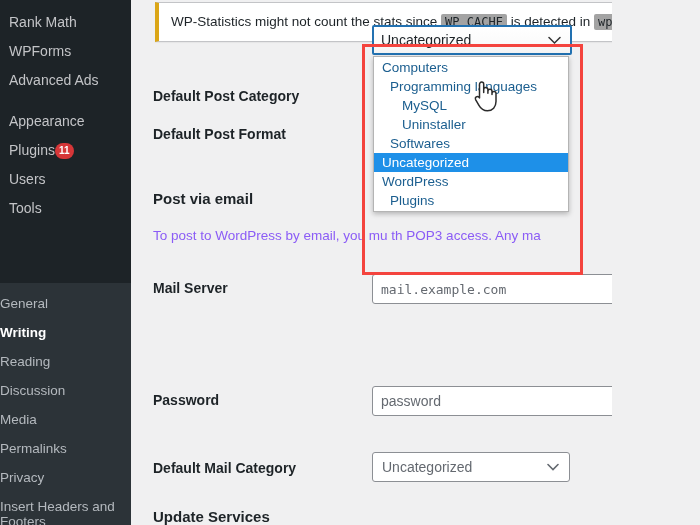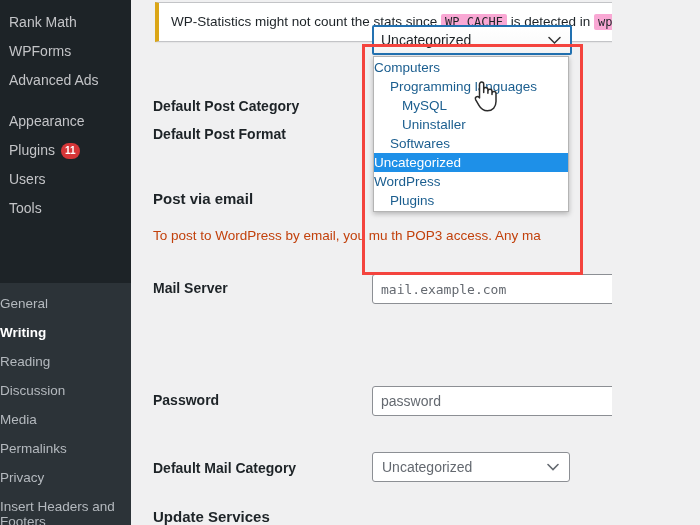--- a/index.html
+++ b/index.html
@@ -37,21 +37,20 @@
     display: inline-block;
     background: #d63638;
     color: #fff;
     font-size: 10px;
     line-height: 16px;
     min-width: 16px;
     height: 16px;
     border-radius: 8px;
     text-align: right;
     padding: 0 4px;
-    margin-left: 6px;
     vertical-align: middle;
     box-sizing: border-box;
     font-weight: 600;
   }
   .menu-item.active {
     background: #2271b1;
     color: #fff;
     font-weight: 400;
   }
   #submenu {
@@ -104,21 +103,21 @@
     position: absolute;
     left: 12px; top: 11px;
     font-size: 13.5px;
     color: #1d2327;
     white-space: nowrap;
     line-height: 16px;
   }
   code.inline {
     font-family: "DejaVu Sans Mono", monospace;
     font-size: 12px;
-    background: #f9a8d4;
+    background: #a3a3a3;
     padding: 1px 4px;
     border-radius: 2px;
     color: #1d2327;
   }
 
   
   .frow { position: absolute; left: 0; width: 569px; }
   .flabel {
     position: absolute;
     left: 22px;
@@ -132,21 +131,21 @@
     left: 22px;
     font-size: 15px;
     font-weight: bold;
     color: #1d2327;
     white-space: nowrap;
   }
   .section-p {
     position: absolute;
     left: 22px;
     font-size: 13.5px;
-    color: #c2410c;
+    color: #8b5cf6;
     white-space: nowrap;
   }
 
   input.txt {
     position: absolute;
     height: 30px;
     box-sizing: border-box;
     border: 1px solid #8c8f94;
     border-radius: 3px;
     background: #fff;
@@ -212,21 +211,21 @@
     z-index: 6;
     padding: 1px 0;
     box-shadow: 0 2px 5px rgba(0,0,0,.25);
   }
   .opt {
     font-size: 13.5px;
     color: #1b5e8f;
     line-height: 19px;
     height: 19px;
     white-space: nowrap;
-    padding-left: 0;
+    padding-left: 8px;
   }
   .opt.lvl1 { padding-left: 16px; }
   .opt.lvl2 { padding-left: 28px; }
   .opt.selected {
     background: #1e90e8;
     color: #fff;
   }
 
   
   #redbox {
@@ -295,21 +294,21 @@
     </div>
   </div>
 
   <div id="content">
 
     <div id="notice">
       <div class="ntext"><span>WP-Statistics might not count the stats since </span><code class="inline">WP_CACHE</code><span> is detected in </span><code class="inline">wp-config.php</code><span> , To</span></div>
     </div>
 
     <div class="frow" style="top:76px;height:30px">
-      <div class="flabel" style="top:22px">Default Post Category</div>
+      <div class="flabel" style="top:12px">Default Post Category</div>
     </div>
 
     <div class="frow" style="top:119px;height:30px">
       <div class="flabel" style="top:7px">Default Post Format</div>
     </div>
 
     <div class="section-h" style="top:190px">Post via email</div>
     <div class="section-p" style="top:228px">To post to WordPress by email, you mu                       th POP3 access. Any ma</div>
 
     <div class="frow" style="top:272px;height:32px">

